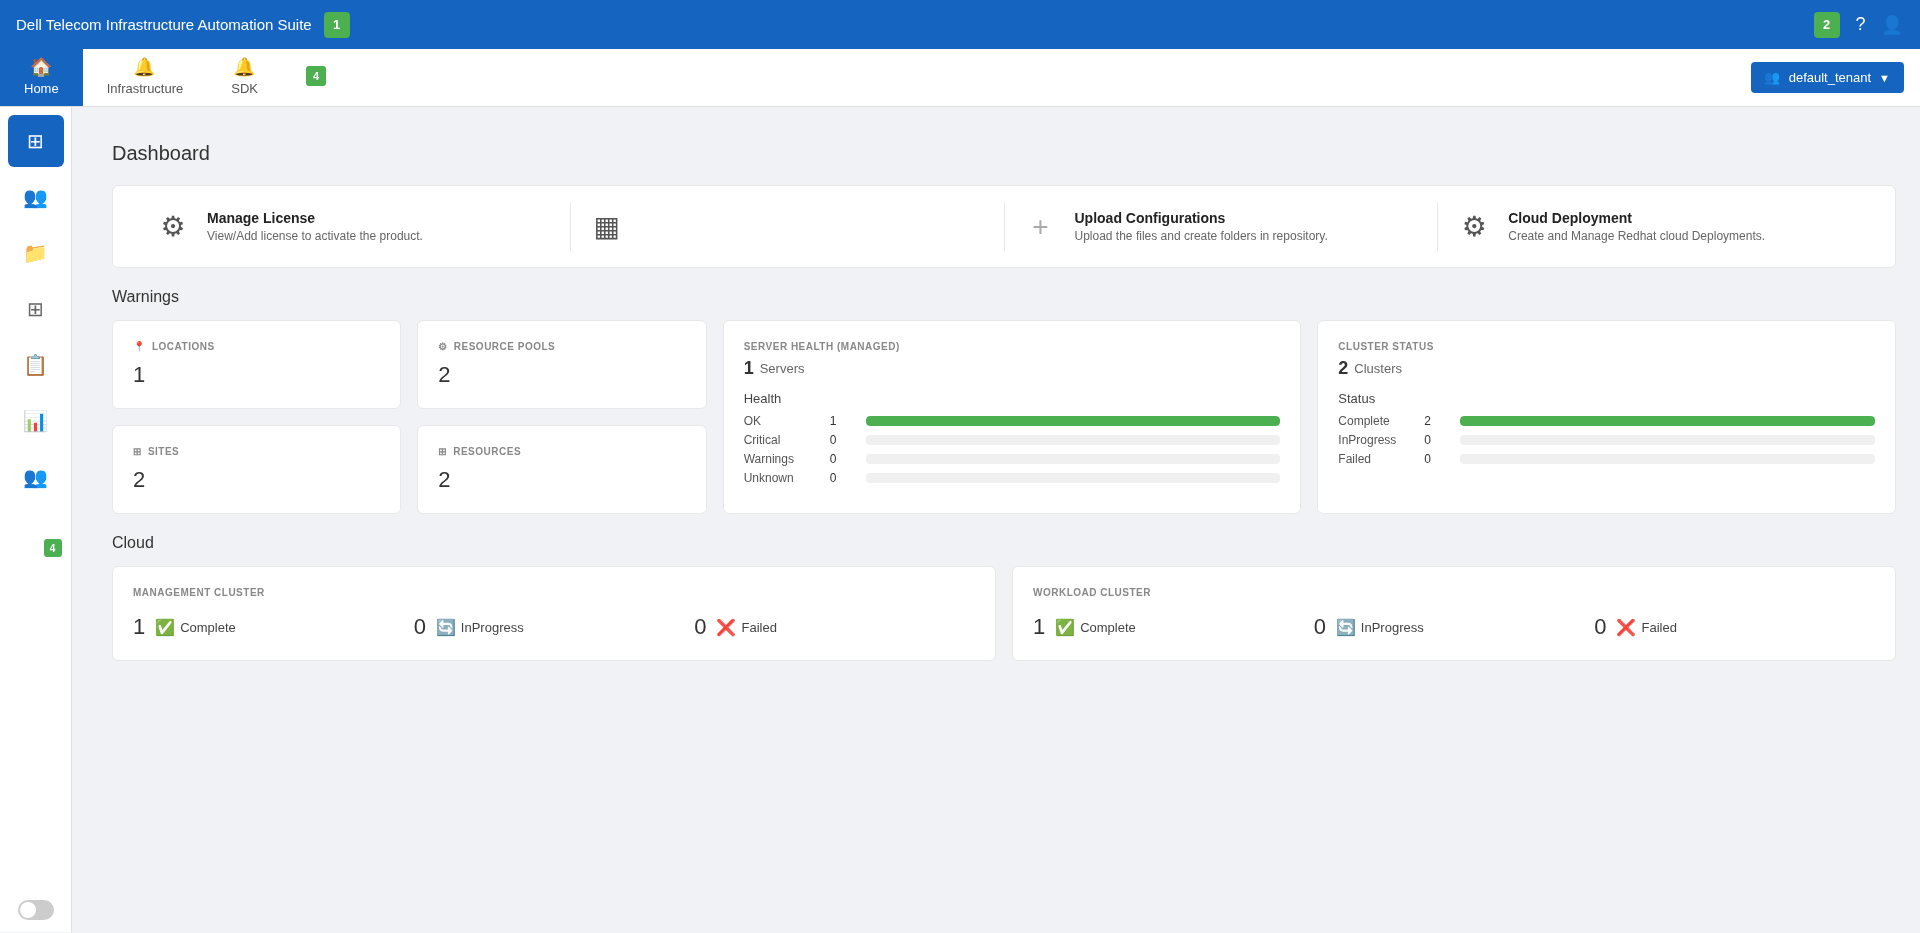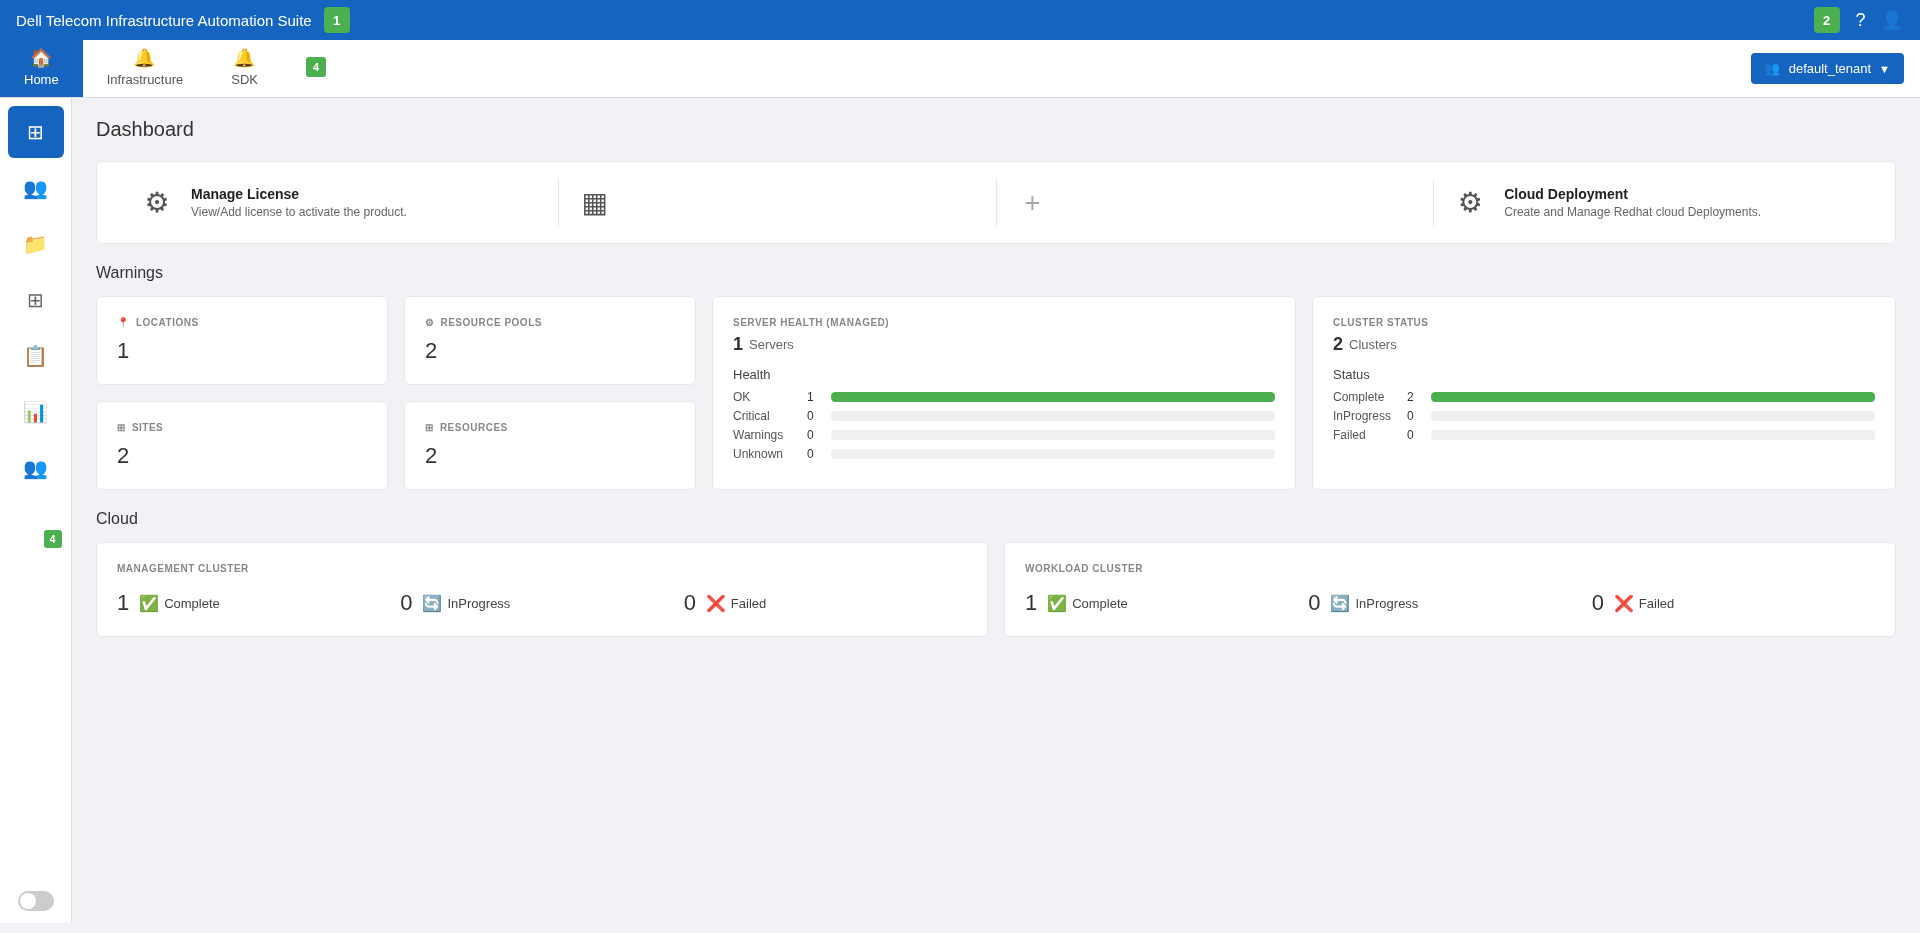--- a/index.html
+++ b/index.html
@@ -1,21 +1,21 @@
 <!DOCTYPE html>
 <html><head>
   <meta charset="utf-8">
   <style>
     * { box-sizing: border-box; margin: 0; padding: 0; }
     body { font-family: 'Segoe UI', Arial, sans-serif; background: #f0f2f5; font-size: 14px; color: #333; }
 
     
     .top-nav {
       background: #1565c0;
-      height: 40px;
+      height: 49px;
       display: flex;
       align-items: center;
       padding: 0 16px;
       justify-content: space-between;
       color: white;
     }
     .top-nav-left { display: flex; align-items: center; gap: 12px; }
     .top-nav-title { font-size: 15px; font-weight: 500; color: white; }
     .badge-green {
       background: #4caf50;
@@ -127,21 +127,22 @@
       background: white;
       border-radius: 50%;
       top: 2px; left: 2px;
       transition: left 0.2s;
     }
 
     
     .content {
       flex: 1;
       overflow-y: auto;
-      padding: 20px 24px;
+      padding: 35px 24px;
+      margin-left: 16px;
     }
 
     
     .page-title {
       font-size: 20px;
       font-weight: 500;
       margin-bottom: 20px;
       color: #333;
     }
 
@@ -246,21 +247,21 @@
       gap: 6px;
       margin-bottom: 12px;
     }
     .health-count { font-size: 18px; font-weight: 600; color: #333; }
     .health-label { font-size: 13px; color: #666; }
     .health-section-title { font-size: 13px; font-weight: 500; margin-bottom: 8px; color: #444; }
     .health-row {
       display: flex;
       align-items: center;
       margin-bottom: 5px;
-      gap: 4px;
+      gap: 16px;
     }
     .health-row-label { font-size: 12px; color: #555; width: 70px; }
     .health-row-count { font-size: 12px; color: #333; width: 20px; }
     .health-bar-container { flex: 1; height: 10px; background: #f0f0f0; border-radius: 4px; overflow: hidden; }
     .health-bar { height: 100%; border-radius: 4px; }
     .bar-green { background: #4caf50; }
 
     
     .cloud-grid {
       display: grid;
@@ -395,20 +396,24 @@
         <div>
           <div class="qa-title">Manage License</div>
           <div class="qa-desc">View/Add license to activate the product.</div>
         </div>
       </div>
       <div class="quick-action-item">
         <div class="qa-icon">▦</div>
       </div>
       <div class="quick-action-item">
         <div class="qa-plus">+</div>
+        <div>
+          <div class="qa-title">Upload Configurations</div>
+          <div class="qa-desc">Upload the files and create folders in repository.</div>
+        </div>
       </div>
       <div class="quick-action-item">
         <div class="qa-icon">⚙</div>
         <div>
           <div class="qa-title">Cloud Deployment</div>
           <div class="qa-desc">Create and Manage Redhat cloud Deployments.</div>
         </div>
       </div>
     </div>
 

